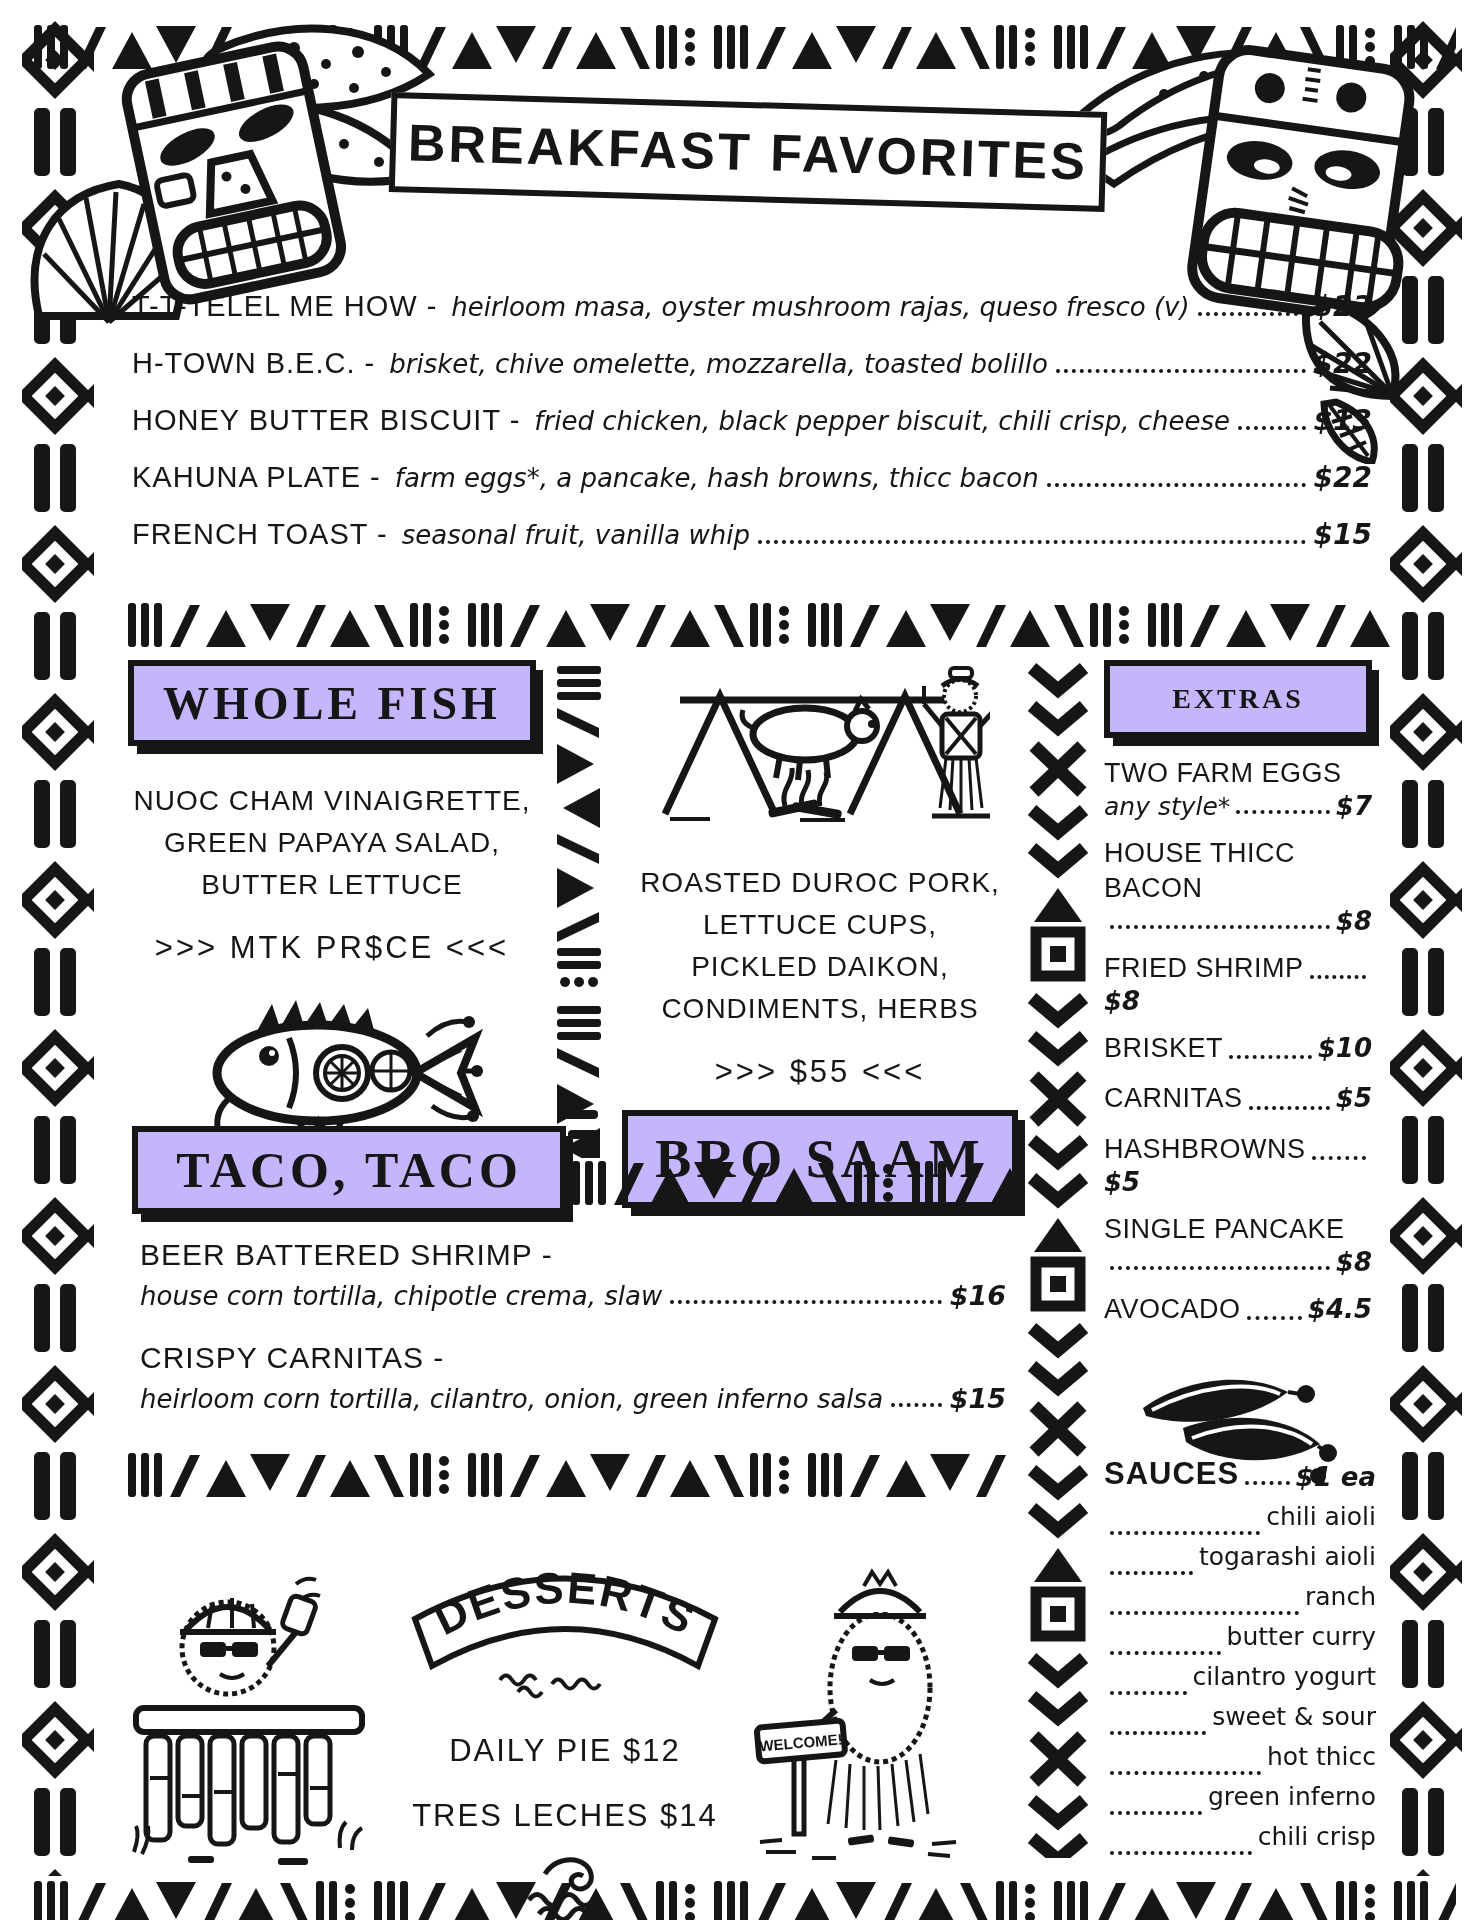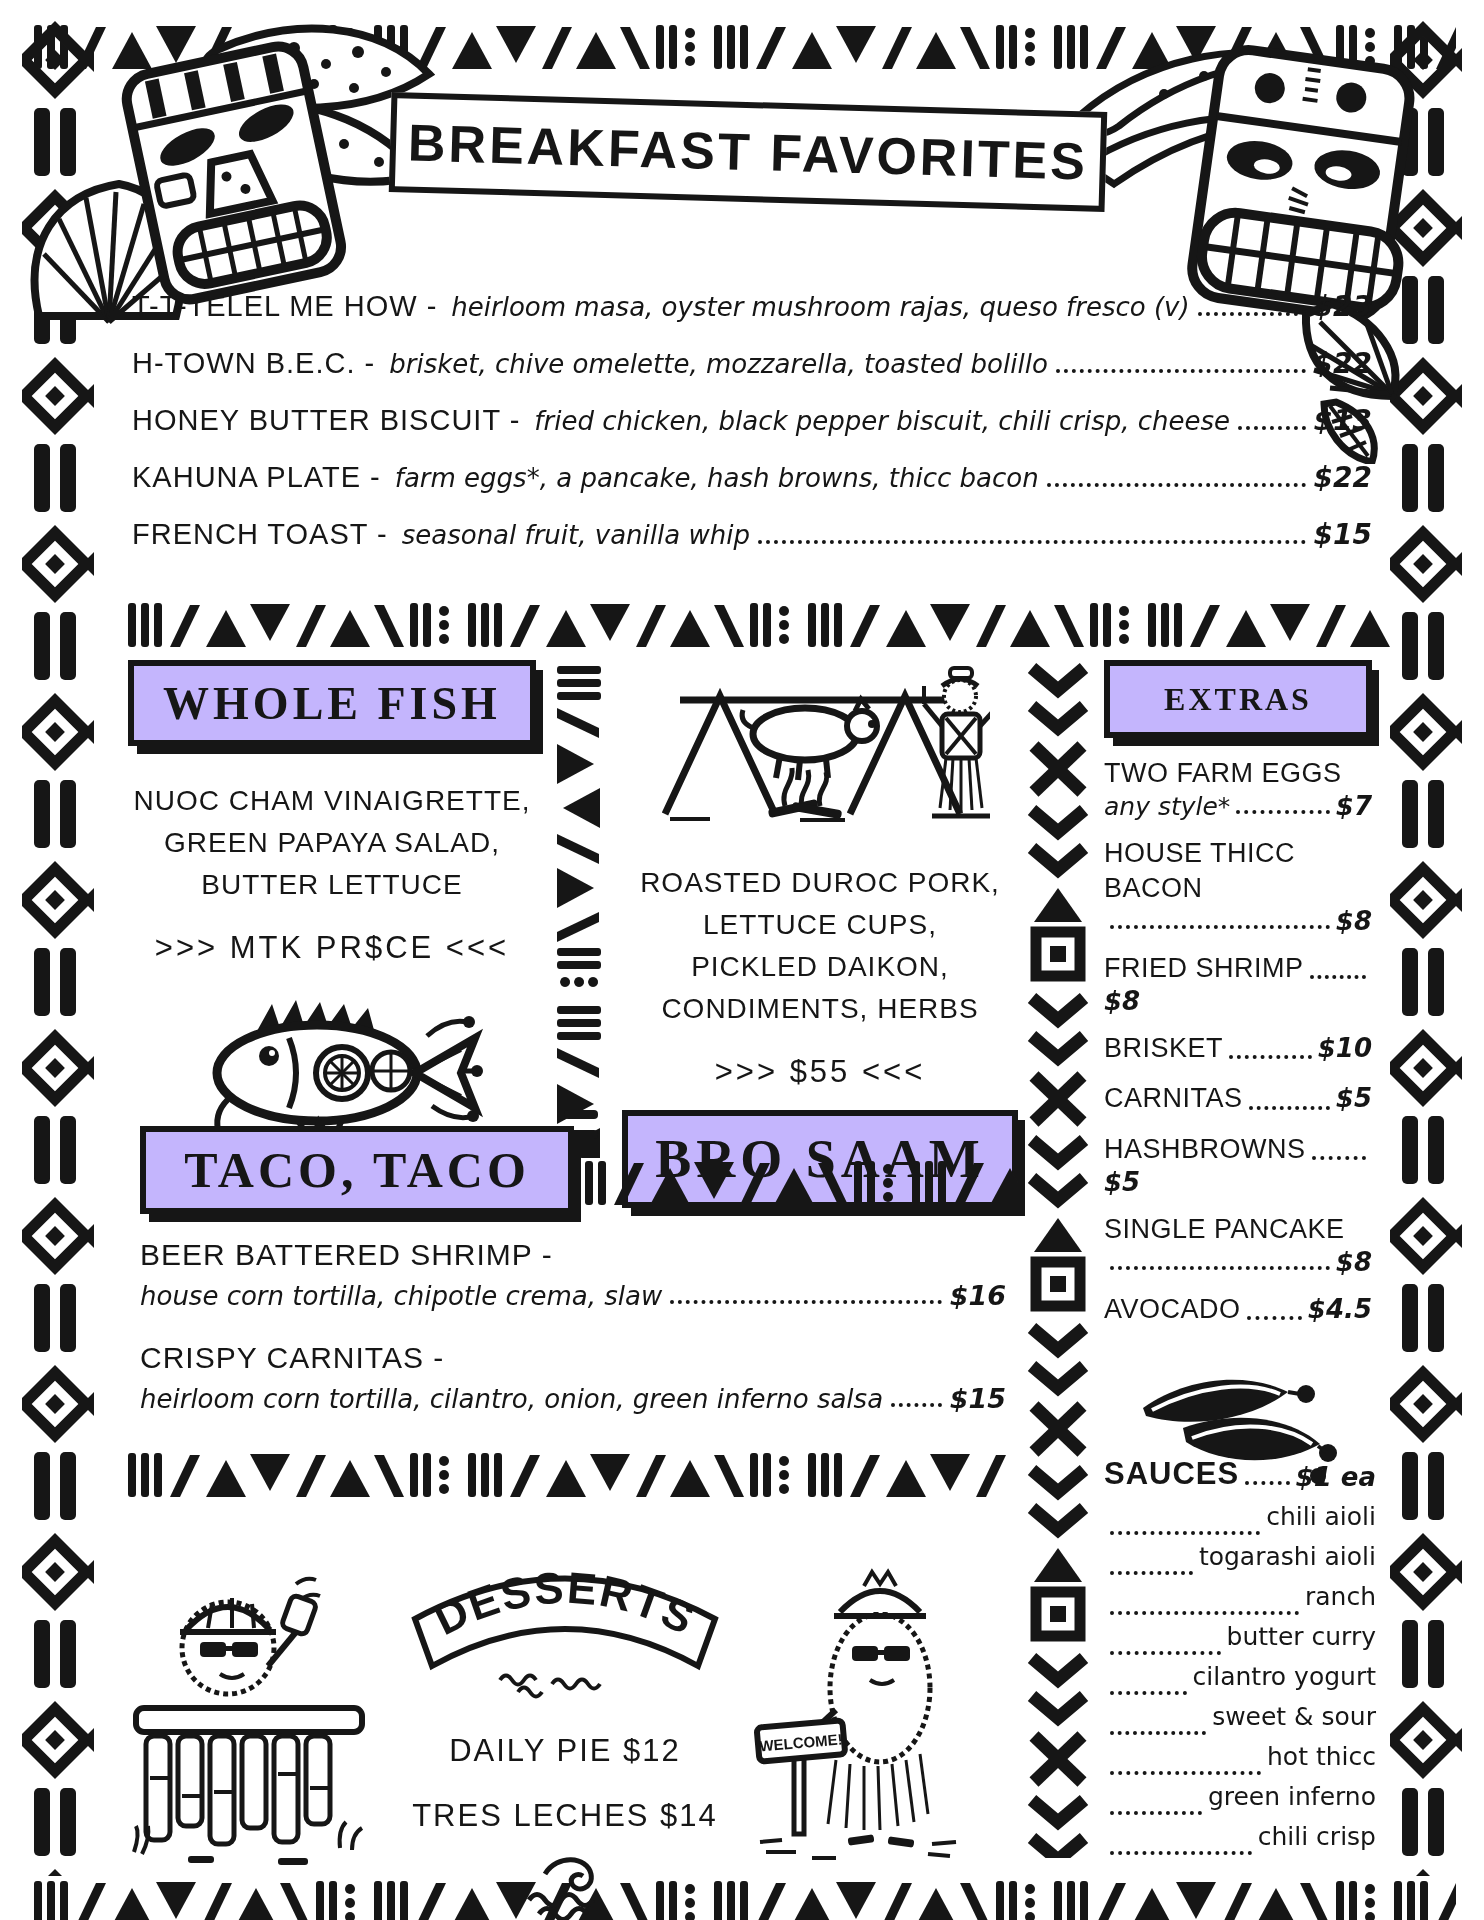--- a/index.html
+++ b/index.html
@@ -24,33 +24,33 @@
   .dots{flex:1 1 auto;min-width:20px;border-bottom:4px dotted #161616;margin:0 8px 7px 8px;align-self:flex-end;}
   .b-price{font-size:28px;font-style:italic;font-weight:600;white-space:nowrap;}
   
   #whole-fish{position:absolute;left:128px;top:660px;width:408px;text-align:center;}
   #whole-fish .hbox{height:74px;font-size:46px;letter-spacing:4px;}
   .sec-lines{margin-top:34px;font-size:28px;letter-spacing:1px;line-height:1.5;}
   .price-line{margin-top:24px;font-size:31px;letter-spacing:3px;}
   #center-col{position:absolute;left:622px;top:656px;width:396px;text-align:center;}
   #center-col .hbox{height:86px;font-size:54px;letter-spacing:5px;margin-top:20px;}
   #extras-col{position:absolute;left:1104px;top:660px;width:268px;}
-  #extras-col .hbox{height:66px;font-size:32px;letter-spacing:3px;margin-bottom:18px;}
+  #extras-col .hbox{height:66px;font-size:28px;letter-spacing:3px;margin-bottom:18px;}
   .x-row{display:flex;flex-wrap:wrap;align-items:baseline;margin-bottom:15px;}
   .x-name{font-size:27px;letter-spacing:.5px;line-height:1.3;}
   .x-sub{font-size:25px;font-style:italic;}
   .x-dots{flex:1 1 auto;min-width:22px;border-bottom:4px dotted #161616;margin:0 6px 7px 6px;align-self:flex-end;}
   .x-price{font-size:26px;font-style:italic;font-weight:600;}
   #sauces{position:absolute;left:1104px;top:1456px;width:272px;}
   .s-head{display:flex;align-items:flex-end;margin-bottom:10px;}
   .s-title{font-size:31px;font-weight:700;letter-spacing:1px;font-family:"Liberation Sans",sans-serif;}
   .s-row{display:flex;align-items:baseline;height:40px;}
   .s-name{font-size:25px;white-space:nowrap;}
   
-  #taco-head{position:absolute;left:140px;top:1126px;width:434px;}
+  #taco-head{position:absolute;left:132px;top:1126px;width:434px;}
   #taco-head .hbox{height:76px;font-size:50px;letter-spacing:4px;}
   #taco-items{position:absolute;left:140px;top:1238px;width:866px;}
   .t-name{font-size:30px;letter-spacing:1px;margin-bottom:8px;}
   .t-sub{display:flex;align-items:baseline;margin-bottom:30px;}
   .t-desc{font-size:26px;font-style:italic;white-space:nowrap;}
   .t-price{font-size:27px;font-style:italic;font-weight:600;}
   
   #desserts-mid{position:absolute;left:400px;top:1524px;width:330px;text-align:center;}
   .d-line{font-size:31px;letter-spacing:2px;margin-top:29px;font-family:"Liberation Sans",sans-serif;}
   svg text{font-family:"Liberation Sans","DejaVu Sans",sans-serif;}

